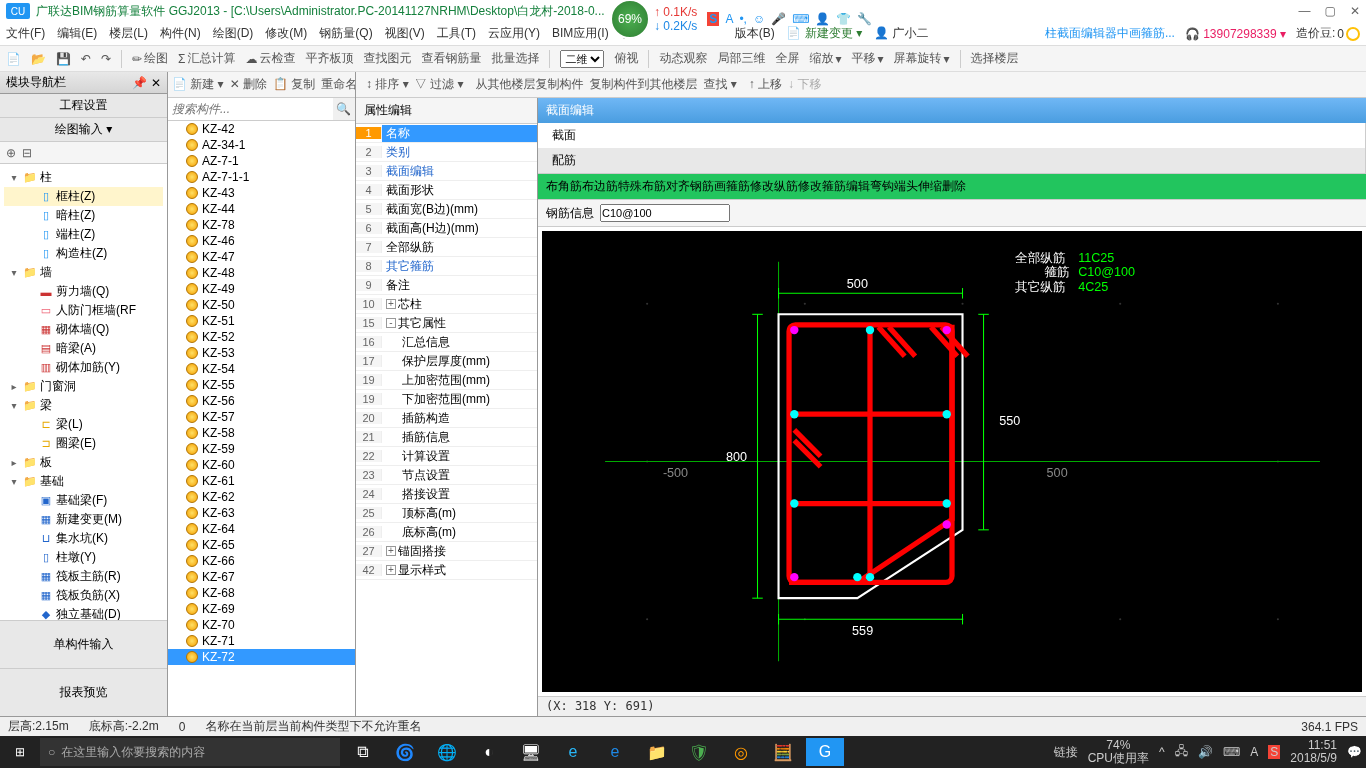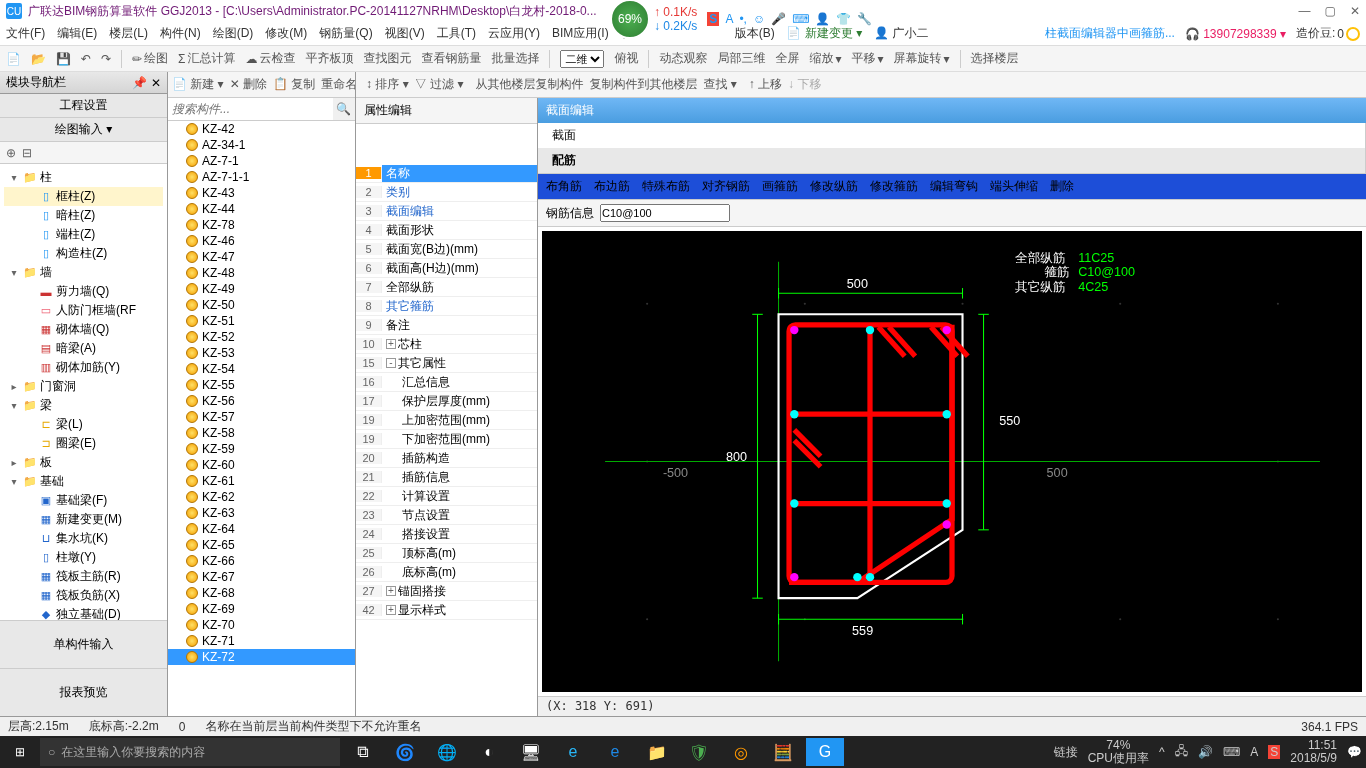--- a/index.html
+++ b/index.html
@@ -1,21 +1,21 @@
 <!DOCTYPE html>
 <html><head>
 <meta charset="utf-8">
 <style>
 * { margin: 0; padding: 0; box-sizing: border-box; font-family: "Microsoft YaHei", SimSun, sans-serif; font-size: 12px; }
 body { width: 1366px; height: 768px; overflow: hidden; background: #f0f0f0; display: flex; flex-direction: column; }
 
 
 .titlebar { height: 22px; background: #fff; display: flex; align-items: center; padding: 0 6px; position: relative; }
-.titlebar .app-icon { width: 16px; height: 16px; background: #2196f3; color: #fff; font-size: 10px; display: flex; align-items: center; justify-content: center; border-radius: 2px; margin-right: 6px; }
-.titlebar .title { color: #701a75; flex: 1; }
+.titlebar .app-icon { width: 24px; height: 16px; background: #2196f3; color: #fff; font-size: 10px; display: flex; align-items: center; justify-content: center; border-radius: 2px; margin-right: 6px; }
+.titlebar .title { color: #15803d; flex: 1; }
 .titlebar .win-controls { display: flex; gap: 14px; color: #666; font-size: 14px; }
 .floating-overlay { position: absolute; left: 610px; top: -2px; height: 42px; display: flex; align-items: center; gap: 4px; z-index: 10; }
 .floating-overlay .bubble { width: 40px; height: 40px; border-radius: 50%; background: radial-gradient(circle, #4caf50, #2e7d32); color: #fff; display: flex; align-items: center; justify-content: center; font-size: 12px; border: 2px solid #fff; }
 .floating-overlay .net { color: #666; font-size: 10px; line-height: 1.2; }
 .floating-overlay .icons { display: flex; gap: 6px; font-size: 14px; margin-left: 6px; }
 .floating-overlay .icons span { color: #2196f3; }
 .floating-overlay .sogou { background:#f44336; color:#fff; padding:0 2px; font-weight:bold; }
 
 
 .menubar { height: 24px; background: #fff; display: flex; align-items: center; padding: 0 6px; gap: 12px; border-bottom: 1px solid #ddd; color: #333; }
@@ -55,41 +55,41 @@
 .comp-toolbar2 { height: 26px; border-bottom: 1px solid #ccc; display: flex; align-items: center; gap: 6px; padding: 0 4px; color: #555; background: #f5f5f5; overflow:hidden; white-space:nowrap; }
 .search-row { display: flex; border-bottom: 1px solid #ccc; }
 .search-row input { flex: 1; border: none; padding: 4px; outline: none; font-style: italic; color: #999; }
 .search-row button { width: 24px; border: none; background: #f0f0f0; color: #666; }
 .comp-list { flex: 1; overflow: auto; }
 .comp-item { display: flex; align-items: center; gap: 4px; padding: 1px 18px; }
 .comp-item .dot { width: 12px; height: 12px; border-radius: 50%; background: radial-gradient(circle,#ffe066,#f59f00); border:1px solid #b37400; }
 .comp-item.selected { background: #3399ff; color: #fff; }
 
 
-.prop-panel { width: 182px; border-right: 1px solid #999; display: flex; flex-direction: column; background: #fff; gap: 40px; }
+.prop-panel { width: 182px; border-right: 1px solid #999; display: flex; flex-direction: column; background: #fff; }
 .prop-header { background: #f5f5f5; padding: 4px 8px; border-bottom: 1px solid #ccc; }
 .prop-colhead { background: #f0f0f0; border-bottom: 1px solid #ccc; text-align: center; padding: 3px; display:flex; }
 .prop-colhead .num { width: 26px; border-right:1px solid #ccc; }
 .prop-colhead .name { flex:1; }
 .prop-table { flex: 1; overflow: auto; }
 .prop-row { display: flex; border-bottom: 1px solid #eee; height: 19px; align-items: center; }
 .prop-row .num { width: 26px; text-align: center; border-right: 1px solid #eee; color: #666; background: #f5f5f5; font-size:11px; }
 .prop-row .name { flex: 1; padding: 0 4px; display: flex; align-items: center; gap: 2px; }
 .prop-row.selected .num { background: #f90; color: #fff; }
 .prop-row.selected .name { background: #3399ff; color: #fff; }
 .prop-row .blue { color: #2266cc; }
 .prop-row .exp { font-size: 10px; color: #666; border:1px solid #999; width:10px; height:10px; display:inline-flex; align-items:center; justify-content:center; line-height:1; }
 
 
 .draw-panel { flex: 1; display: flex; flex-direction: column; background: #fff; }
 .draw-title { background: linear-gradient(#6fb7f5,#4a9de0); color: #fff; padding: 4px 8px; font-size: 12px; }
 .draw-tabs { display: flex; background: #f0f0f0; border-bottom: 1px solid #ccc; flex-direction: column; }
 .draw-tab { padding: 4px 14px; border-right: 1px solid #ccc; background: #fff; }
-.draw-tab.active { background: #e8e8e8; font-weight: bold; }
-.draw-toolbar { display: flex; gap: 12px; padding: 4px 8px; border-bottom: 1px solid #ccc; background: #1d4ed8; }
+.draw-tab.active { background: #e8e8e8; }
+.draw-toolbar { display: flex; padding: 4px 8px; border-bottom: 1px solid #ccc; background: #22c55e; }
 .draw-input-row { display: flex; align-items: center; padding: 4px 8px; gap: 6px; border-bottom: 1px solid #ccc; background:#f5f5f5; }
 .draw-input-row input { width: 130px; height: 18px; font-size: 11px; }
 .canvas-wrap { flex: 1; padding: 4px; min-height: 0; }
 .canvas { width: 100%; height: 100%; background: #000; position: relative; }
 .canvas svg { width: 100%; height: 100%; }
 .coord-bar { height: 20px; background: #f0f0f0; border-top: 1px solid #ccc; padding: 2px 8px; color: #333; font-family: monospace; }
 
 
 .statusbar { height: 20px; background: #f0f0f0; border-top: 1px solid #999; display: flex; align-items: center; padding: 0 8px; gap: 20px; font-size: 11px; color: #333; }
 .statusbar .right { margin-left: auto; }

